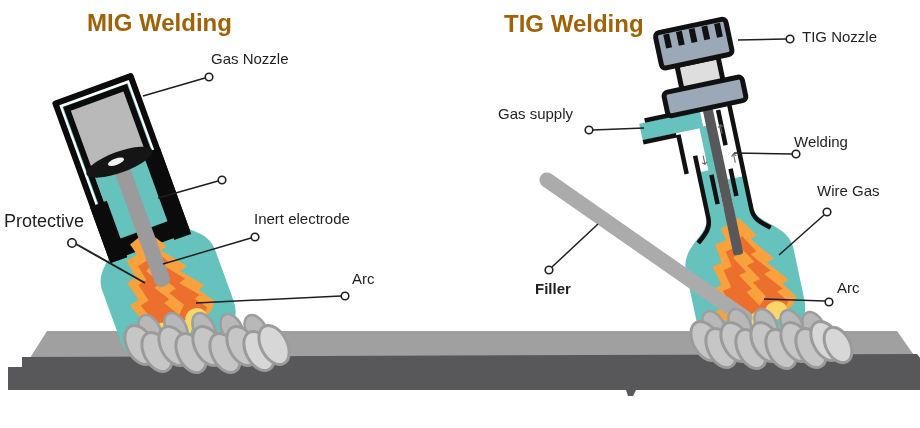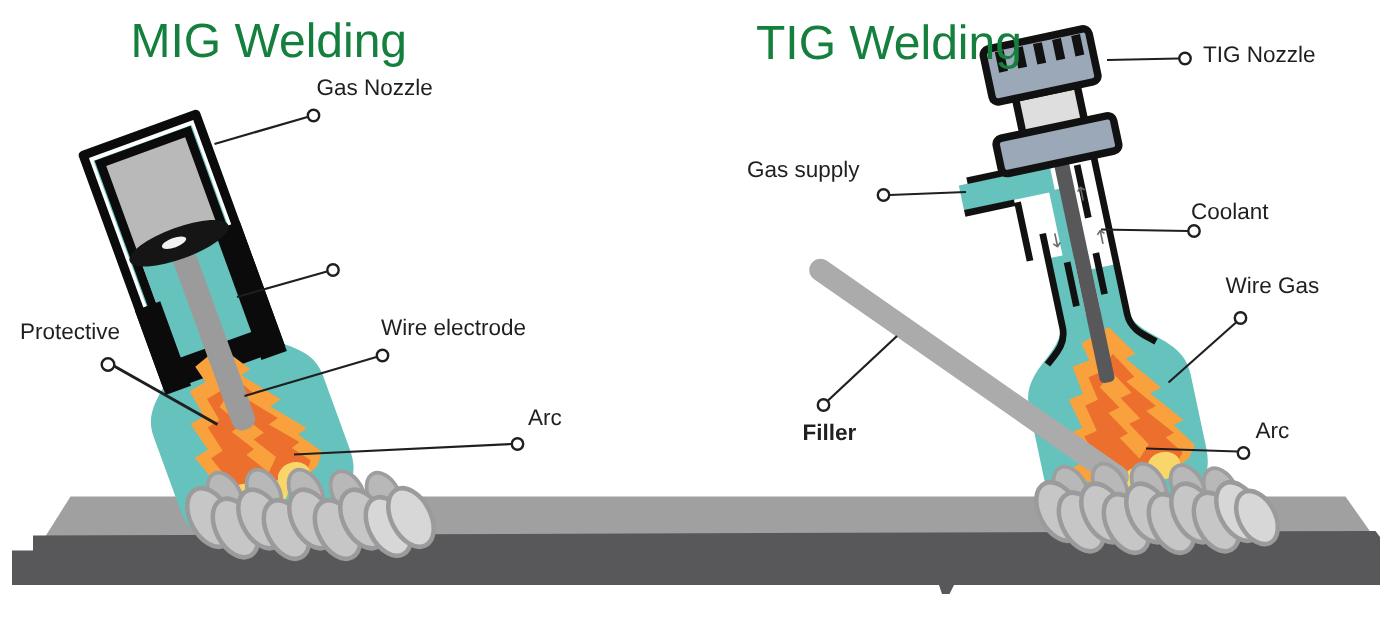--- a/index.html
+++ b/index.html
@@ -2,22 +2,22 @@
 <html><head>
 <meta charset="utf-8">
 <style>
   html,body{margin:0;padding:0;background:#ffffff;}
   .canvas{
     position:relative;width:920px;height:428px;background:#ffffff;overflow:hidden;
     font-family:"Liberation Sans", sans-serif;color:#1f1f1f;
   }
   .diagram-svg{position:absolute;left:0;top:0;}
   .lbl{position:absolute;font-size:15px;line-height:18px;color:#1f1f1f;white-space:nowrap;}
-  .title{position:absolute;font-size:32px;font-weight:400;color:#15803d;white-space:nowrap;}
-  .lbl-stack{position:absolute;font-size:15px;line-height:21px;text-align:right;color:#1f1f1f;}
+  .title{position:absolute;font-size:24px;font-weight:700;color:#a16207;white-space:nowrap;}
+  .lbl-stack{position:absolute;font-size:18px;line-height:21px;text-align:center;color:#1f1f1f;}
   .lbl-stack span{display:block;}
 </style>
 </head>
 <body>
 
 <div class="canvas">
 
 <svg class="diagram-svg" width="920" height="428" viewBox="0 0 920 428">
 
   <defs>
@@ -158,26 +158,26 @@
     <circle cx="827" cy="212" r="3.8"></circle>
     <circle cx="549" cy="270" r="3.8"></circle>
     <circle cx="829" cy="302" r="3.8"></circle>
   </g>
 </svg>
 
 <div class="title" style="left:87px;top:9px;">MIG Welding</div>
 <div class="title" style="left:504px;top:10px;">TIG Welding</div>
 
 <div class="lbl" style="left:211px;top:50px;">Gas Nozzle</div>
-<div class="lbl" style="left:254px;top:210px;">Wire electrode</div>
+<div class="lbl" style="left:254px;top:210px;">Inert electrode</div>
 <div class="lbl-stack" style="left:4px;top:211px;width:76px;">
   <span>Protective</span>
 </div>
 <div class="lbl" style="left:352px;top:270px;">Arc</div>
 
 <div class="lbl" style="left:802px;top:28px;">TIG Nozzle</div>
 <div class="lbl" style="left:498px;top:105px;">Gas supply</div>
-<div class="lbl" style="left:794px;top:133px;">Coolant</div>
+<div class="lbl" style="left:794px;top:133px;">Welding</div>
 <div class="lbl" style="left:817px;top:182px;">Wire Gas</div>
 <div class="lbl" style="left:535px;top:280px;font-weight:bold;">Filler</div>
 <div class="lbl" style="left:837px;top:279px;">Arc</div>
 
 </div>
 
 </body></html>

